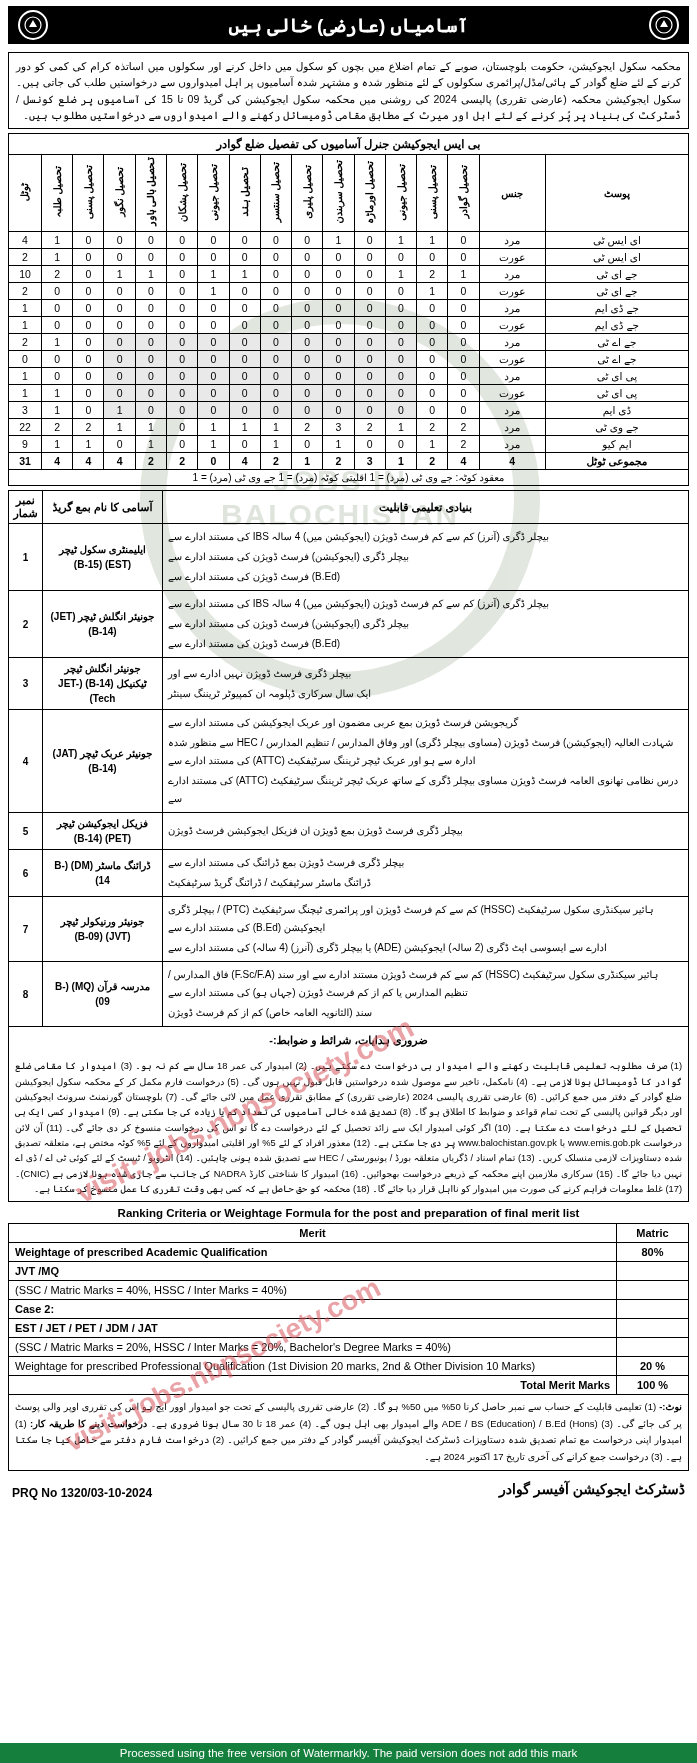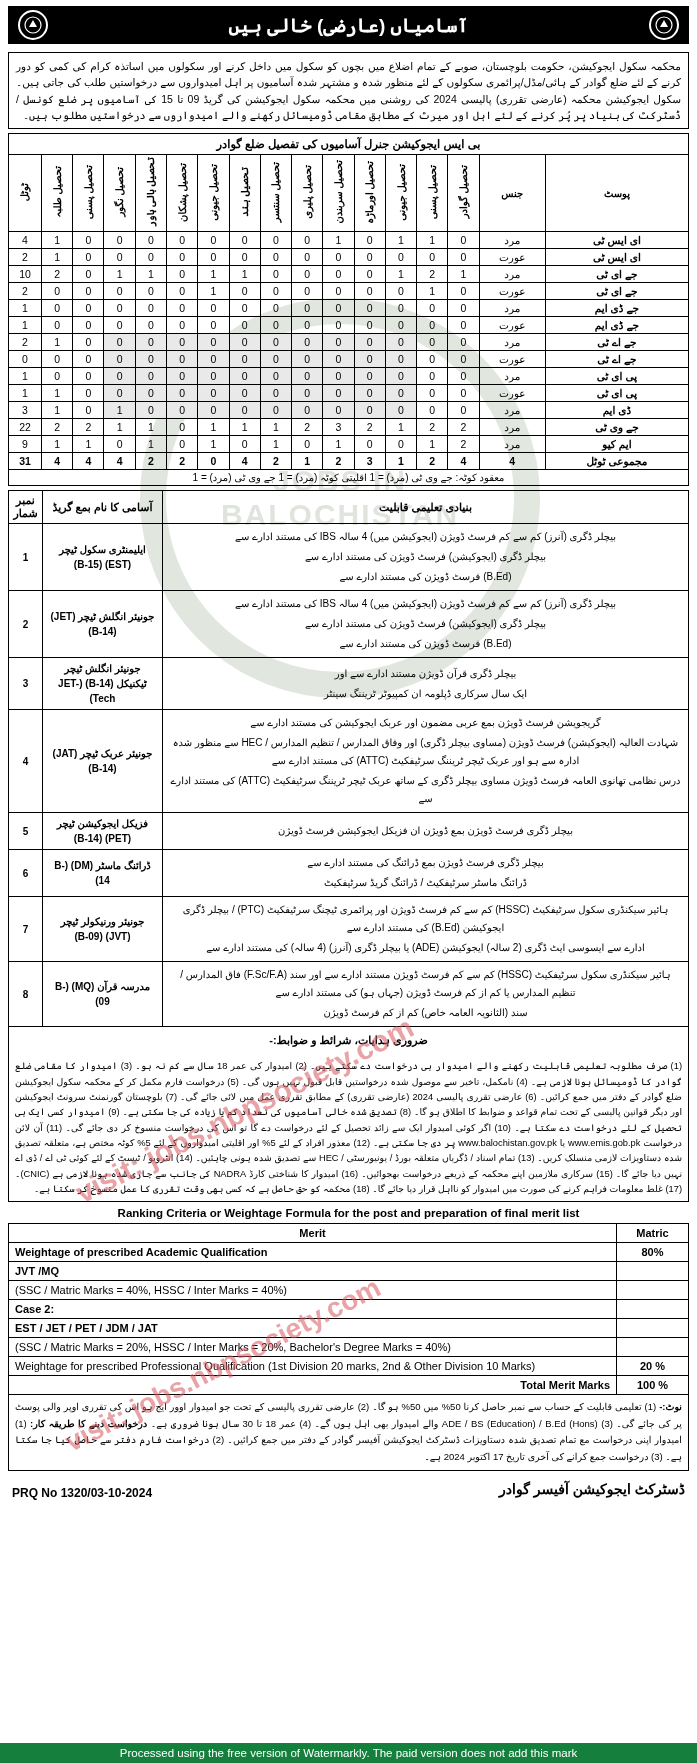--- a/index.html
+++ b/index.html
@@ -87,36 +87,36 @@
   table.vac th {
     font-weight: bold; font-size: 10px; padding: 2px 1px;
     height: 54px; vertical-align: middle; text-align:center;
   }
   table.vac th .vert {
     writing-mode: vertical-rl; text-orientation: mixed;
     transform: rotate(180deg); display:inline-block; white-space: nowrap;
     line-height: 1.1;
   }
   table.vac td { text-align: center; padding: 2px 1px; height: 17px; font-size: 10.5px; }
-  table.vac td.post { font-weight: bold; }
+  table.vac td.post { font-weight: normal; }
   table.vac tr.total td { font-weight: bold; }
   table.vac td.shade { background: #e9e9e9; }
 
   .note-line {
     border: 1px solid #000; border-top: none;
     text-align: center; font-size: 10px; direction: rtl; padding: 2px;
   }
 
   
   table.qual { font-size: 10px; direction: rtl; margin-top: 4px; }
   table.qual th { font-size: 11px; font-weight: bold; padding: 3px 2px; text-align:center; }
   table.qual td { padding: 3px 5px; vertical-align: middle; }
   table.qual td.num { text-align: center; width: 34px; font-weight: bold; }
   table.qual td.post { text-align: center; width: 120px; font-weight: bold; line-height:1.5; }
-  table.qual td.req { text-align: center; line-height: 1.8; font-size: 10px; }
+  table.qual td.req { text-align: left; line-height: 1.8; font-size: 10px; }
   table.qual td.req div { padding: 1px 0; }
 
   .instructions {
     border: 1px solid #000; border-top: none;
     direction: rtl; text-align: justify;
     font-size: 9.3px; line-height: 1.65; padding: 4px 6px;
   }
   .instructions .hdr { font-weight: bold; text-align: center; font-size: 11px; display:block; margin-bottom:10px;}
 
   
@@ -507,21 +507,21 @@
             <div>بیچلر ڈگری (آنرز) کم سے کم فرسٹ ڈویژن (ایجوکیشن میں) 4 سالہ IBS کی مستند ادارے سے</div>
             <div>بیچلر ڈگری (ایجوکیشن) فرسٹ ڈویژن کی مستند ادارے سے</div>
             <div>(B.Ed) فرسٹ ڈویژن کی مستند ادارے سے</div>
           </td>
           <td class="post">جونیئر انگلش ٹیچر (JET)
 (B-14)</td>
           <td class="num">2</td>
         </tr>
         <tr>
           <td class="req">
-            <div>بیچلر ڈگری قرآن ڈویژن مستند ادارے سے اور</div>
+            <div>بیچلر ڈگری فرسٹ ڈویژن نہیں ادارے سے اور</div>
             <div>ایک سال سرکاری ڈپلومہ ان کمپیوٹر ٹریننگ سینٹر</div>
           </td>
           <td class="post">جونیئر انگلش ٹیچر ٹیکنیکل
 (B-14) (JET-Tech)</td>
           <td class="num">3</td>
         </tr>
         <tr>
           <td class="req">
             <div>گریجویشن فرسٹ ڈویژن بمع عربی مضمون  اور  عربک ایجوکیشن کی مستند ادارے سے</div>
             <div>شہادت العالیہ (ایجوکیشن) فرسٹ ڈویژن (مساوی بیچلر ڈگری) اور وفاق المدارس / تنظیم المدارس / HEC سے منظور شدہ ادارہ سے ہو اور عربک ٹیچر ٹریننگ سرٹیفکیٹ (ATTC) کی مستند ادارے سے</div>

